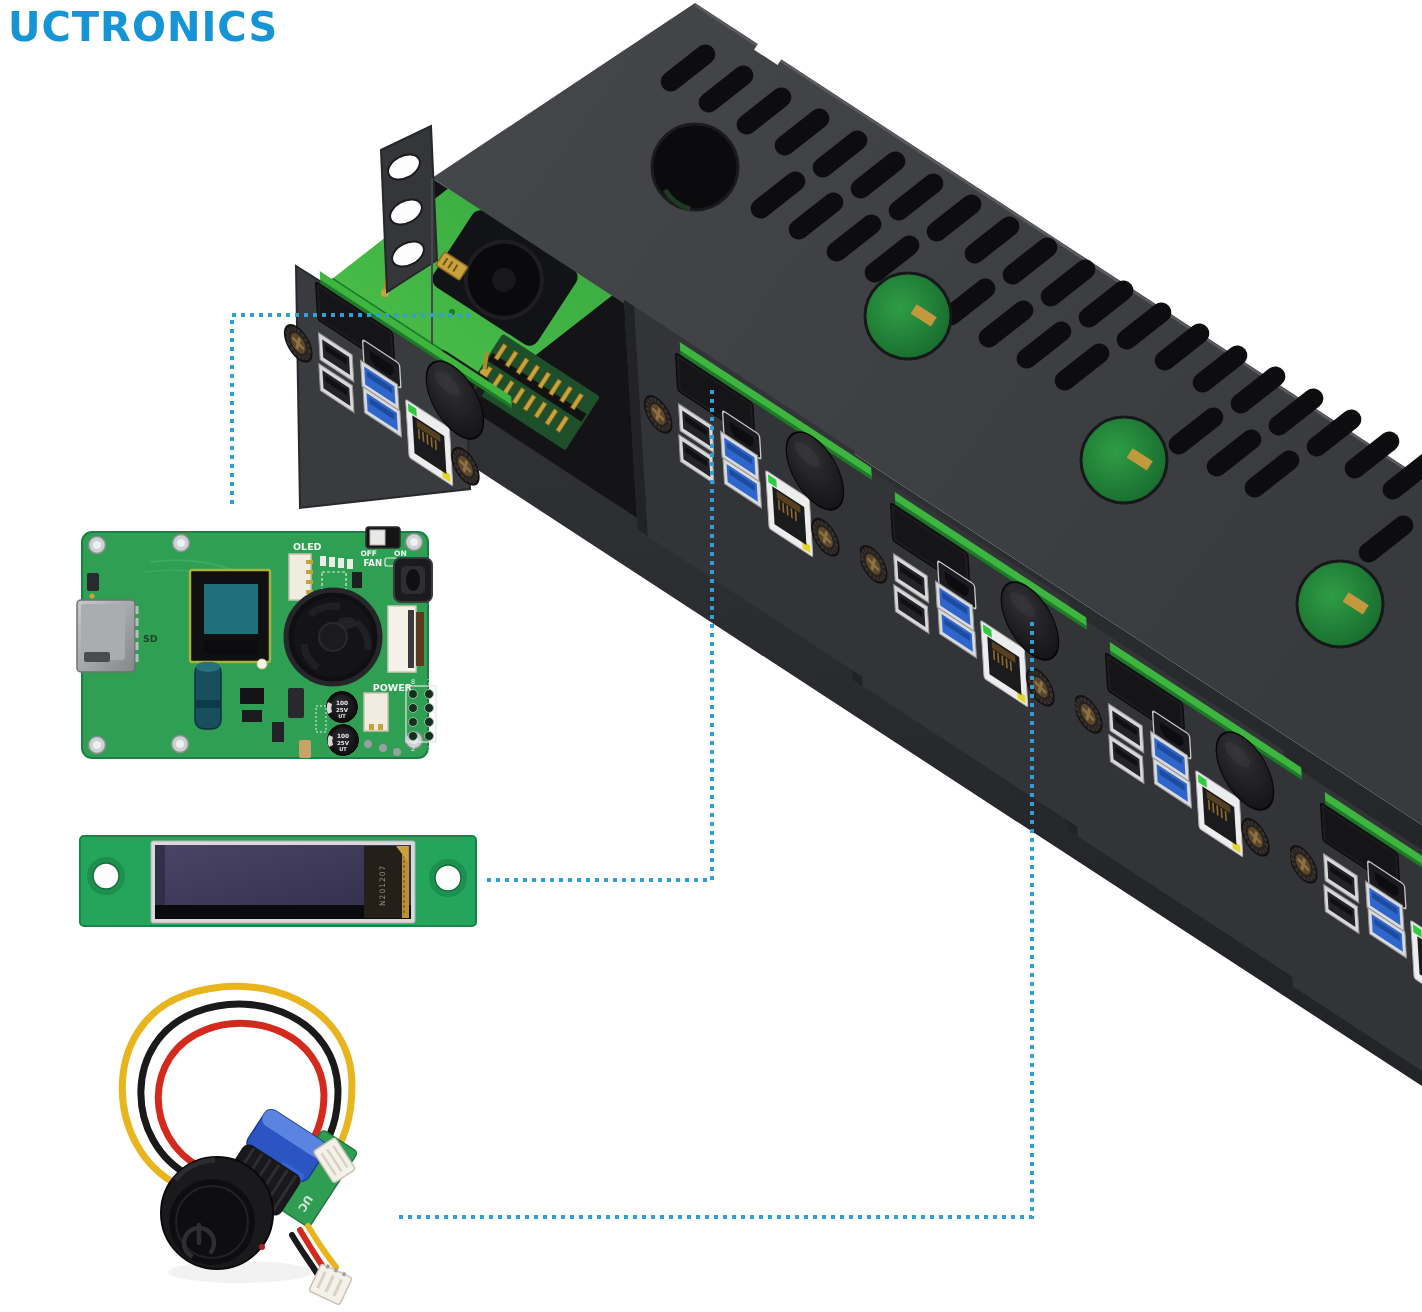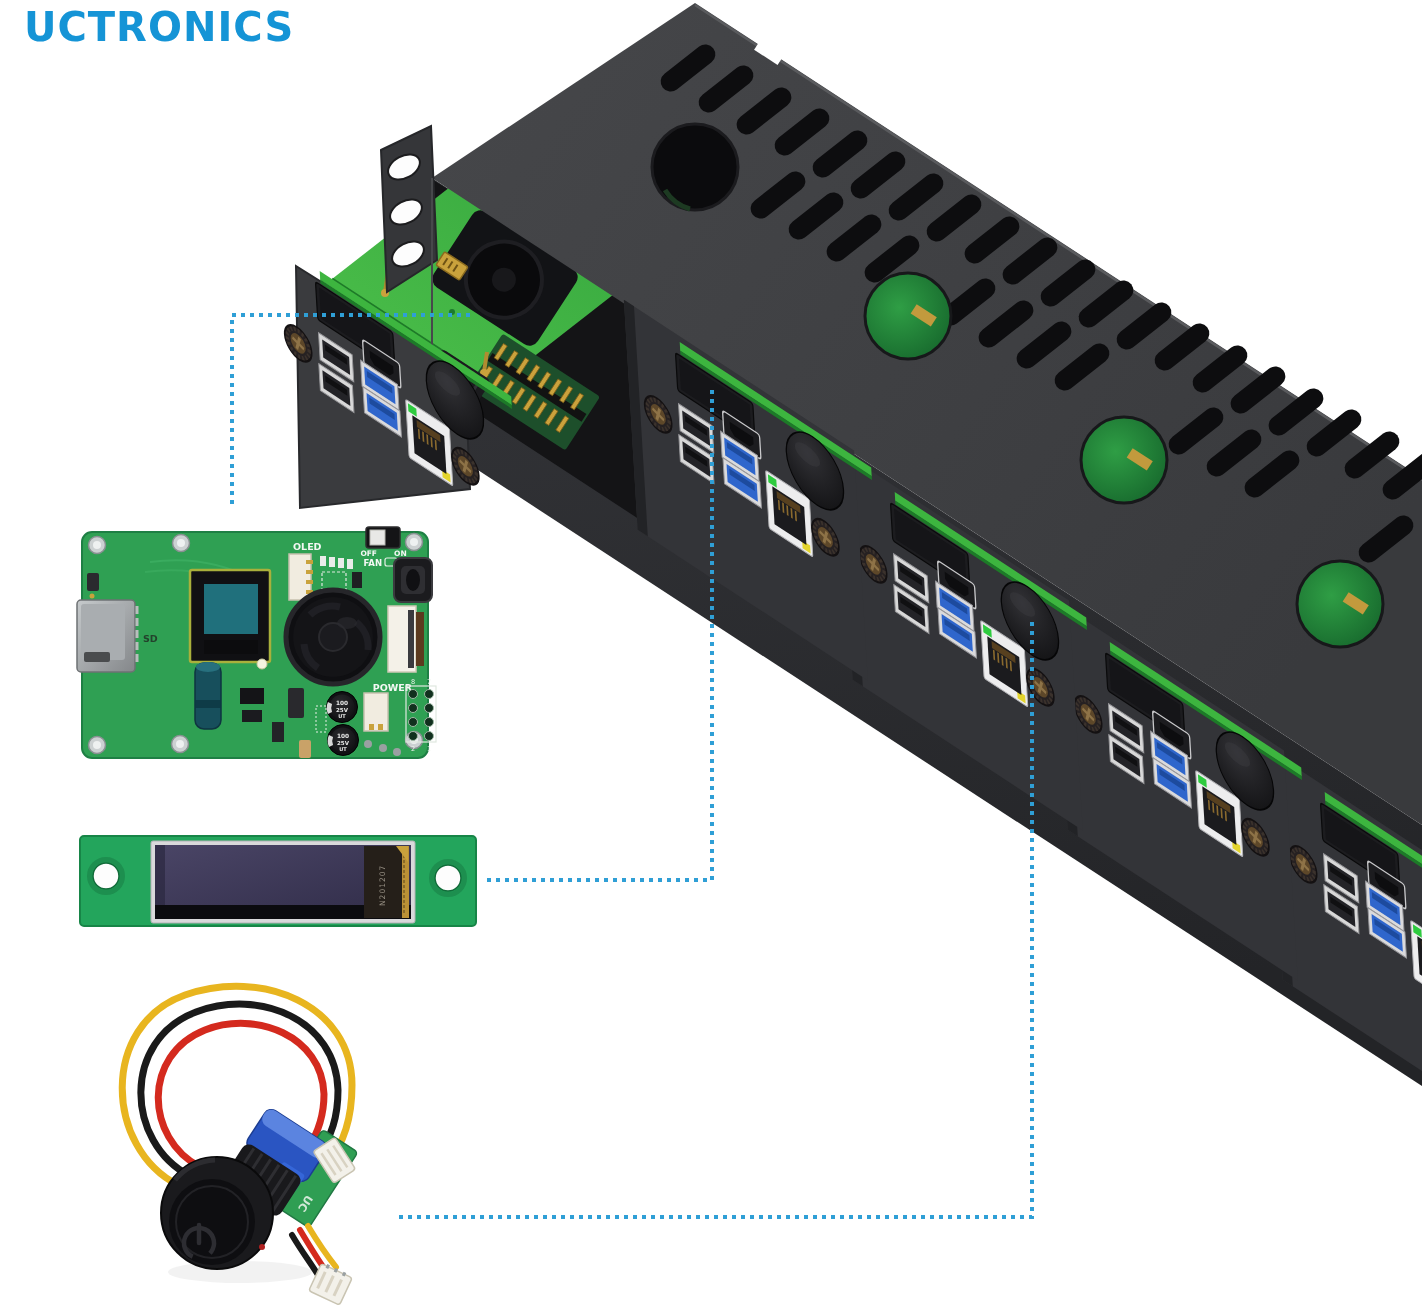--- a/index.html
+++ b/index.html
@@ -1,18 +1,18 @@
 <!DOCTYPE html>
 <html><head>
 <meta charset="utf-8">
 <style>
   html,body{margin:0;padding:0;background:#ffffff;}
   body{font-family:"DejaVu Sans","Liberation Sans",sans-serif;}
   .canvas{position:relative;width:1422px;height:1312px;background:#ffffff;overflow:hidden;}
-  .logo{position:absolute;left:24px;top:4px;font-size:40px;font-weight:800;
+  .logo{position:absolute;left:8px;top:4px;font-size:40px;font-weight:800;
         color:#1594d6;letter-spacing:1px;font-family:"DejaVu Sans","Liberation Sans",sans-serif;}
   svg{position:absolute;left:0;top:0;}
   text{font-family:"DejaVu Sans","Liberation Sans",sans-serif;}
 </style>
 </head>
 <body>
 
 <div class="canvas">
 
   <div class="logo">UCTRONICS</div>

